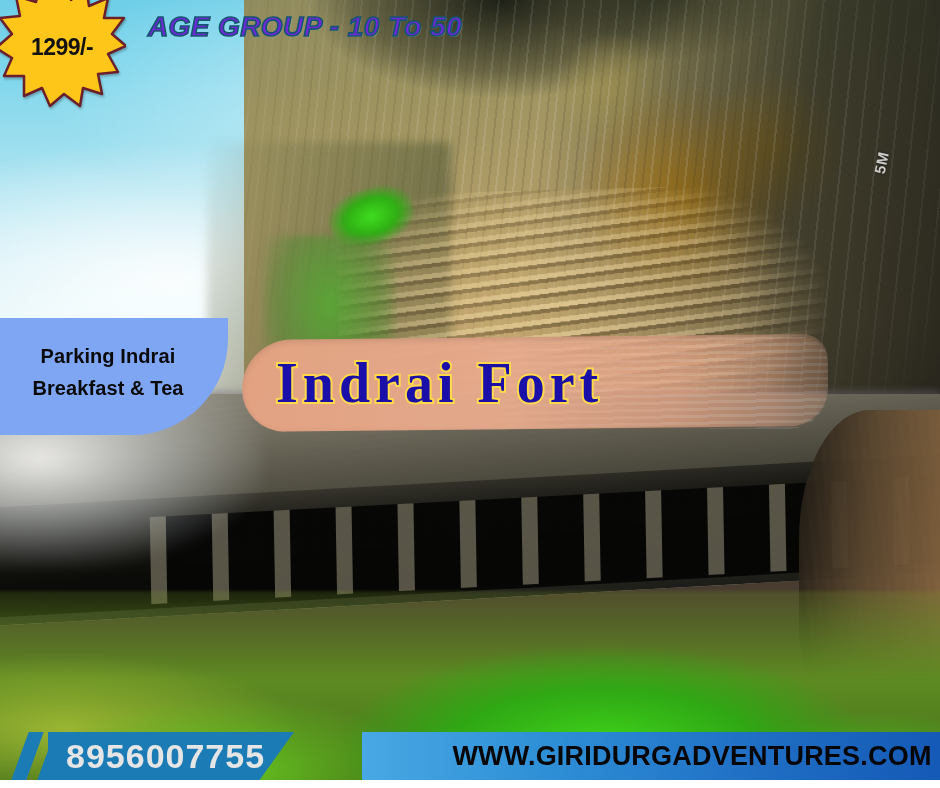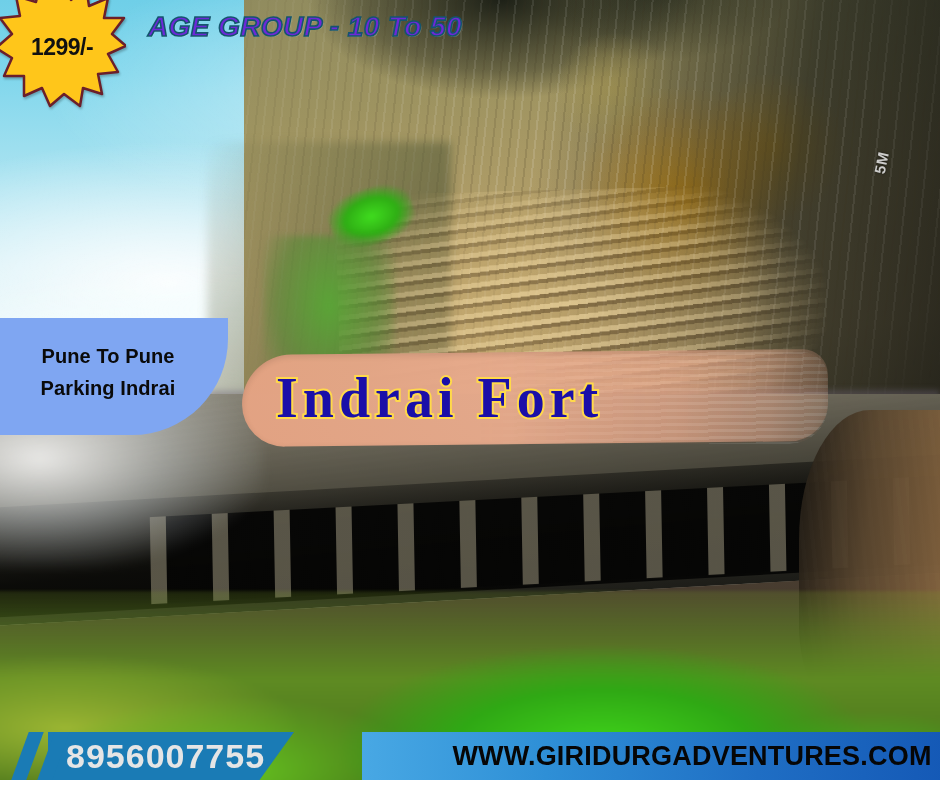--- a/index.html
+++ b/index.html
@@ -215,21 +215,21 @@
   }
   .infobox .line{
     color:#0a0a0a;
     font-size:20px;font-weight:800;
     line-height:1.62;
     letter-spacing:.1px;
   }
 
   
   .titlewrap{
-    position:absolute;left:242px;top:352px;width:586px;height:92px;z-index:32;text-decoration:underline;
+    position:absolute;left:242px;top:337px;width:586px;height:92px;z-index:32;text-decoration:underline;
   }
   .brush{
     position:absolute;inset:0;
     background:linear-gradient(90deg,
       rgba(228,163,131,.98) 0%,
       rgba(230,170,140,.97) 46%,
       rgba(226,166,136,.80) 74%,
       rgba(222,164,136,.55) 90%,
       rgba(220,162,134,.25) 100%);
     border-radius:52px 26px 40px 44px;
@@ -327,22 +327,22 @@
   <div class="burst">
     <svg viewBox="0 0 128 128">
       <polygon points="64,2 73,20 88,6 91,26 110,18 106,38 126,38 114,54 128,66 110,74 120,92 100,94 104,114 85,108 82,126 66,114 52,126 44,108 26,116 26,96 6,96 14,78 -2,68 14,54 2,38 22,36 18,16 38,22 42,4 56,16" fill="#FFC61A" stroke="#6b1f2a" stroke-width="2.5" stroke-linejoin="round"></polygon>
     </svg>
     <div class="burst-text">1299/-</div>
   </div>
 
   <div class="age-group">AGE GROUP - 10 To 50</div>
 
   <div class="infobox">
-    <div class="line">Pune To Pune</div>
     <div class="line">Parking Indrai</div>
+    <div class="line">Breakfast &amp; Tea</div>
   </div>
 
   <div class="titlewrap">
     <div class="brush"></div>
     <div class="brush-streak"></div>
     <div class="fort-title">Indrai Fort</div>
   </div>
 
   <div class="slashes">
     <div class="slash s1"></div>

